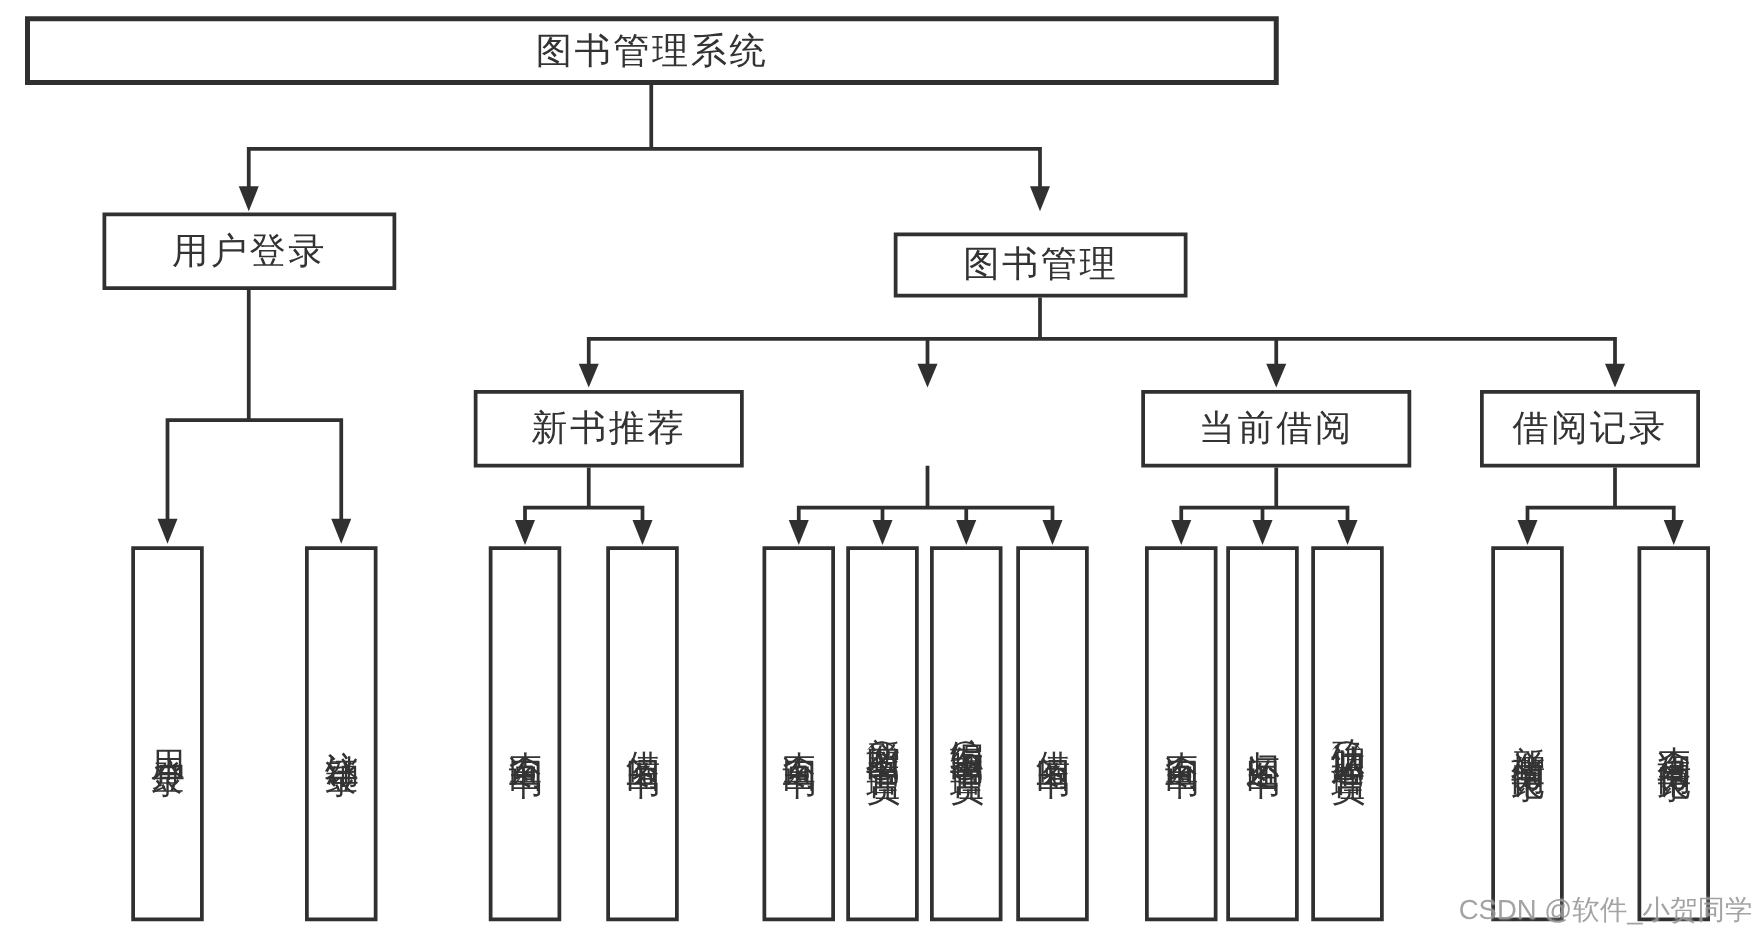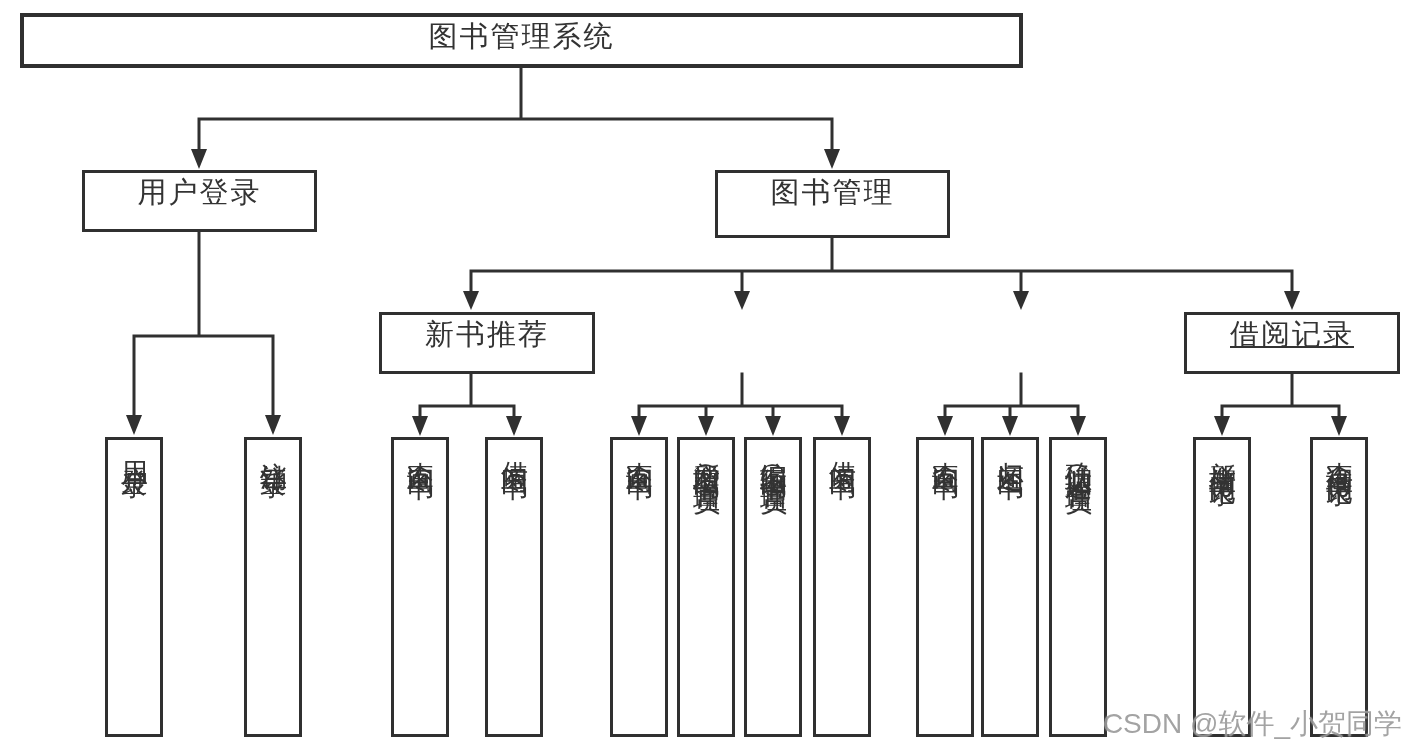--- a/index.html
+++ b/index.html
@@ -33,21 +33,21 @@
     fill: none;
     stroke-linecap: square;
   }
   .connectors polygon { fill: var(--line); stroke: none; }
 
   .node {
     position: absolute;
     border: 3px solid var(--line);
     background: var(--bg);
     display: flex;
-    align-items: flex-start;
+    align-items: center;
     justify-content: center;
     color: var(--text);
   }
   .node.root { border-width: 4px; }
 
   .hlabel {
     font-size: 29px;
     letter-spacing: 2px;
     white-space: nowrap;
     color: var(--text);
@@ -60,21 +60,21 @@
     letter-spacing: 4px;
     line-height: 1;
     white-space: nowrap;
     color: var(--text);
   }
 
   .watermark {
     position: absolute;
     right: 3px;
     bottom: 4px;
-    font-size: 28px;
+    font-size: 22px;
     color: var(--watermark);
     opacity: 0.9;
     white-space: nowrap;
     text-shadow: 0 0 2px rgba(255,255,255,0.9);
   }
 </style>
 </head>
 <body>
 
 <div class="stage">
@@ -115,28 +115,31 @@
     <polygon points="1331,416 1347,416 1339,436"></polygon>
   </svg>
 
   <div class="node root" style="left:20px; top:13px; width:1003px; height:55px;">
     <span class="hlabel">图书管理系统</span>
   </div>
 
   <div class="node" style="left:82px; top:170px; width:235px; height:62px;">
     <span class="hlabel">用户登录</span>
   </div>
-  <div class="node" style="left:715px; top:170px; width:235px; height:68px;">
+  <div class="node" style="left:715px; top:186px; width:235px; height:52px;">
     <span class="hlabel">图书管理</span>
   </div>
 
   <div class="node" style="left:379px; top:312px; width:216px; height:62px;">
     <span class="hlabel">新书推荐</span>
   </div>
-  <div class="node" style="left:1184px; top:312px; width:216px; height:62px;text-decoration:underline;">
+  <div class="node" style="left:913px; top:312px; width:216px; height:62px;">
+    <span class="hlabel">当前借阅</span>
+  </div>
+  <div class="node" style="left:1184px; top:312px; width:176px; height:62px;">
     <span class="hlabel">借阅记录</span>
   </div>
 
   <div class="node leaf" style="left:105px; top:437px; width:58px; height:300px;">
     <span class="vlabel">用户登录</span>
   </div>
   <div class="node leaf" style="left:244px; top:437px; width:58px; height:300px;">
     <span class="vlabel">注销登录</span>
   </div>
 

